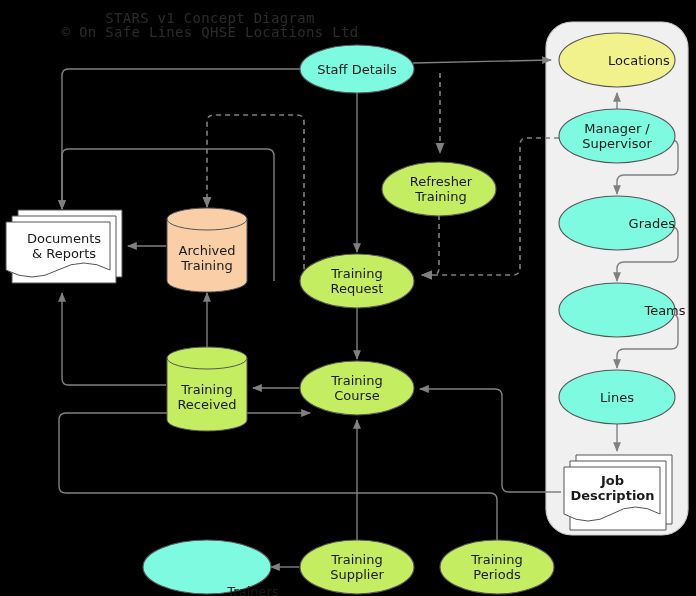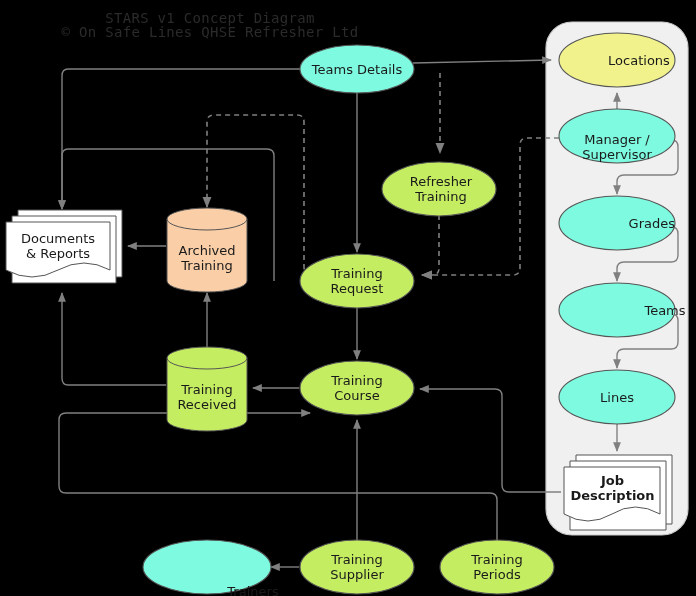--- a/index.html
+++ b/index.html
@@ -156,49 +156,49 @@
     <ellipse cx="207" cy="567" rx="64" ry="27" fill="#7dfadf" stroke="#555" stroke-width="1.1"></ellipse>
 
     <ellipse cx="357" cy="567" rx="57" ry="27" fill="#c5ed61" stroke="#555" stroke-width="1.1"></ellipse>
 
     <ellipse cx="497" cy="567" rx="57" ry="27" fill="#c5ed61" stroke="#555" stroke-width="1.1"></ellipse>
 
   </svg>
 
   <div class="title-block">
     <div>STARS v1 Concept Diagram</div>
-    <div>© On Safe Lines QHSE Refresher Ltd</div>
+    <div>© On Safe Lines QHSE Locations Ltd</div>
   </div>
 
   <div class="node-label" style="left:581px; top:53px; width:116px;">Locations</div>
 
-  <div class="node-label" style="left:559px; top:121px; width:116px;margin-top:11px;">Manager /
+  <div class="node-label" style="left:559px; top:121px; width:116px;">Manager /
 Supervisor</div>
 
   <div class="node-label" style="left:559px; top:216px; width:116px;text-align:right;">Grades</div>
 
   <div class="node-label" style="left:559px; top:303px; width:116px;padding-left:48px;">Teams</div>
 
   <div class="node-label" style="left:559px; top:390px; width:116px;">Lines</div>
 
   <div class="node-label" style="left:560px; top:473px; width:105px;font-weight:bold;">Job
 Description</div>
 
   <div class="node-label" style="left:384px; top:174px; width:114px;">Refresher
 Training</div>
 
   <div class="node-label" style="left:300px; top:266px; width:114px;">Training
 Request</div>
 
   <div class="node-label" style="left:300px; top:373px; width:114px;">Training
 Course</div>
 
-  <div class="node-label" style="left:300px; top:62px; width:114px;">Teams Details</div>
-
-  <div class="node-label" style="left:5px; top:231px; width:106px;">Documents
+  <div class="node-label" style="left:300px; top:62px; width:114px;">Staff Details</div>
+
+  <div class="node-label" style="left:5px; top:231px; width:118px;">Documents
 &amp; Reports</div>
 
   <div class="node-label" style="left:154px; top:243px; width:106px;">Archived
 Training</div>
 
   <div class="node-label" style="left:154px; top:382px; width:106px;">Training
 Received</div>
 
   <div class="node-label" style="left:143px; top:584px; width:128px;margin-left:46px;">Trainers</div>
 

